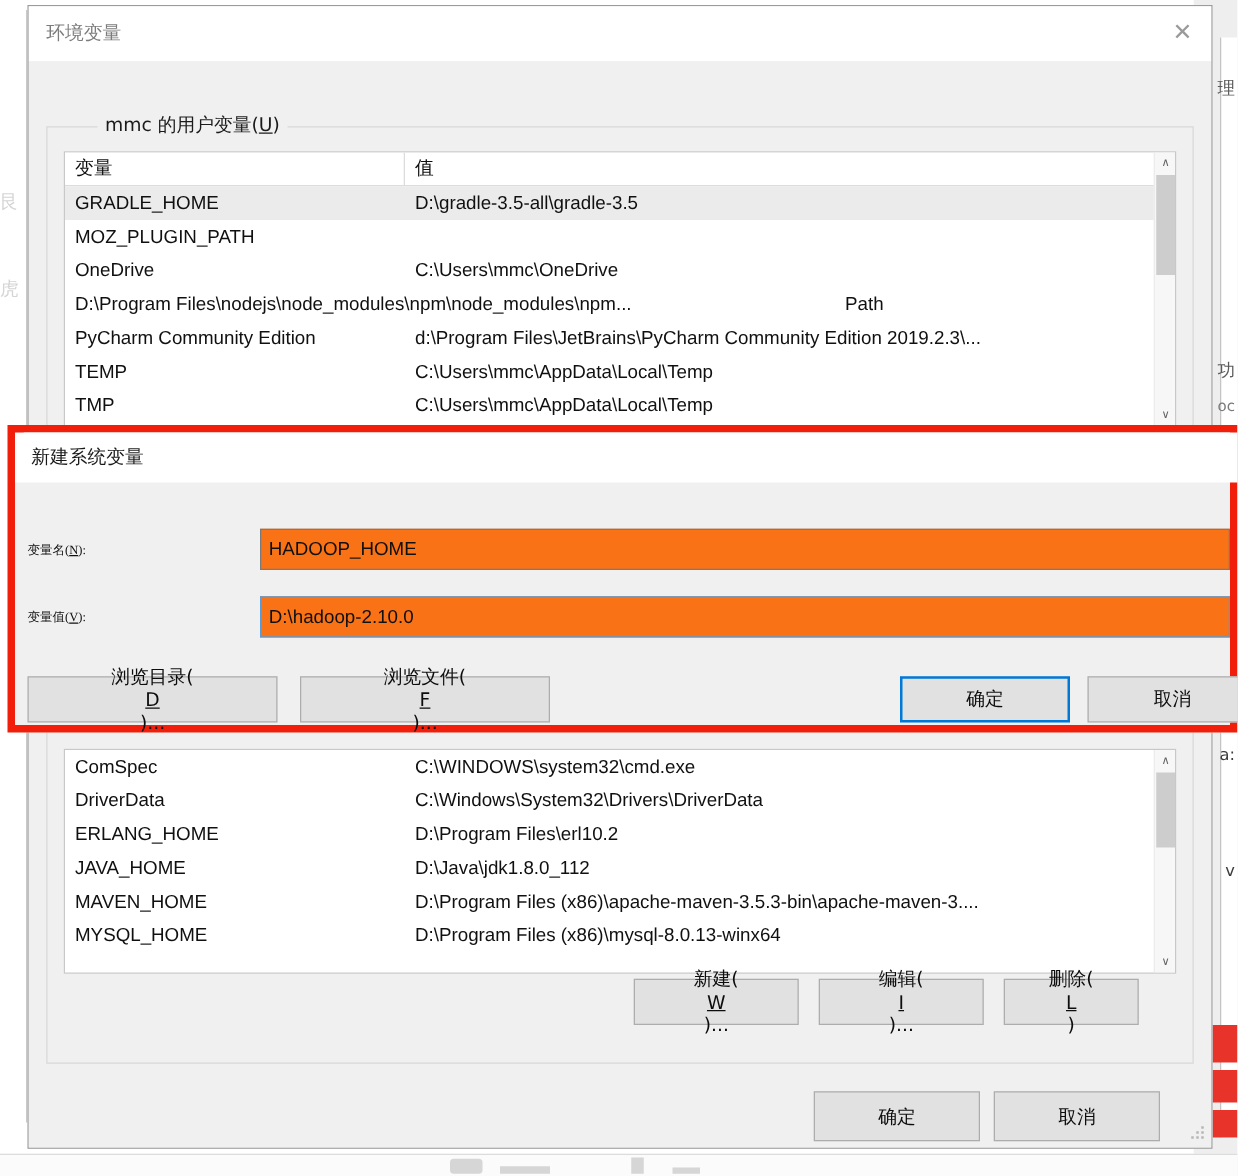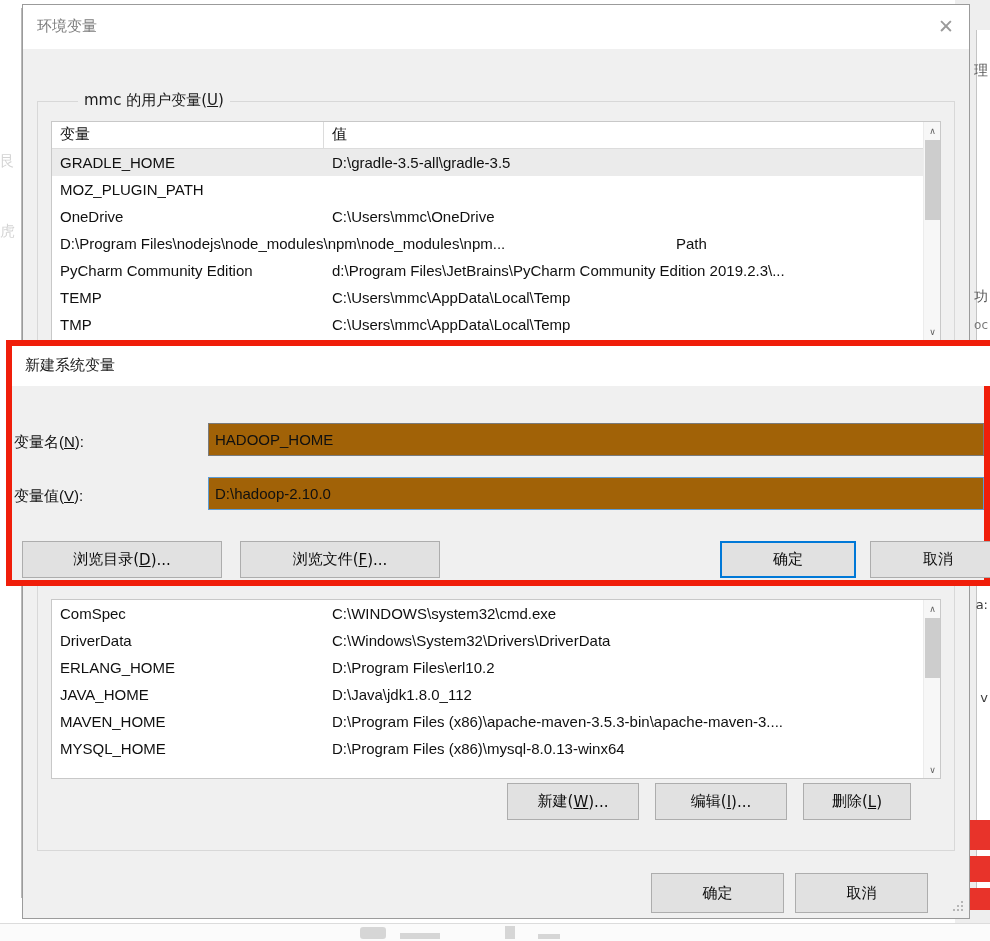--- a/index.html
+++ b/index.html
@@ -136,20 +136,21 @@
 
   
   .btn {
     position: absolute;
     background: #e1e1e1;
     border: 1px solid #adadad;
     font-size: 15px; color: #0d0d0d;
     font-family: "DejaVu Sans", sans-serif;
     display: flex; align-items: center; justify-content: center;
     white-space: nowrap;
+    flex-direction: column;
   }
   .btn u { text-decoration: underline; }
   .btn.default { border: 2px solid #0078d7; }
 
   
   .newvar-dialog {
     position: absolute; left: 6px; top: 340px;
     width: 984px; height: 246px;
     border: 6px solid #f01e0a;
     background: #ffffff;
@@ -162,28 +163,28 @@
   .nv-title span {
     position: absolute; left: 6px; top: 10px;
     font-size: 15px; color: #1a1a1a;
     font-family: "DejaVu Sans", sans-serif;
   }
   .nv-body {
     position: absolute; left: 0; top: 40px; width: 100%; bottom: 0;
     background: #f0f0f0;
   }
   .nv-label {
-    position: absolute; left: 2px;
-    font-size: 15px; color: #101010;
-    font-family: Liberation Sans, sans-serif;
+    position: absolute; left: 10px;
+    font-size: 10px; color: #101010;
+    font-family: Liberation Serif, serif;
   }
   .nv-label u { text-decoration: underline; }
   .nv-input {
     position: absolute; left: 196px; height: 33px;
-    background: #a16207;
+    background: #f97316;
     border: 1px solid #7a7a7a;
     padding: 8px 6px;
     font-size: 15px; color: #101010;
     font-family: "Liberation Sans", sans-serif;
     display: flex; align-items: center;
     overflow: hidden; white-space: nowrap;
   }
   .nv-input.focused { border: 1px solid #5b9bd5; }
 
   .resize-grip {

